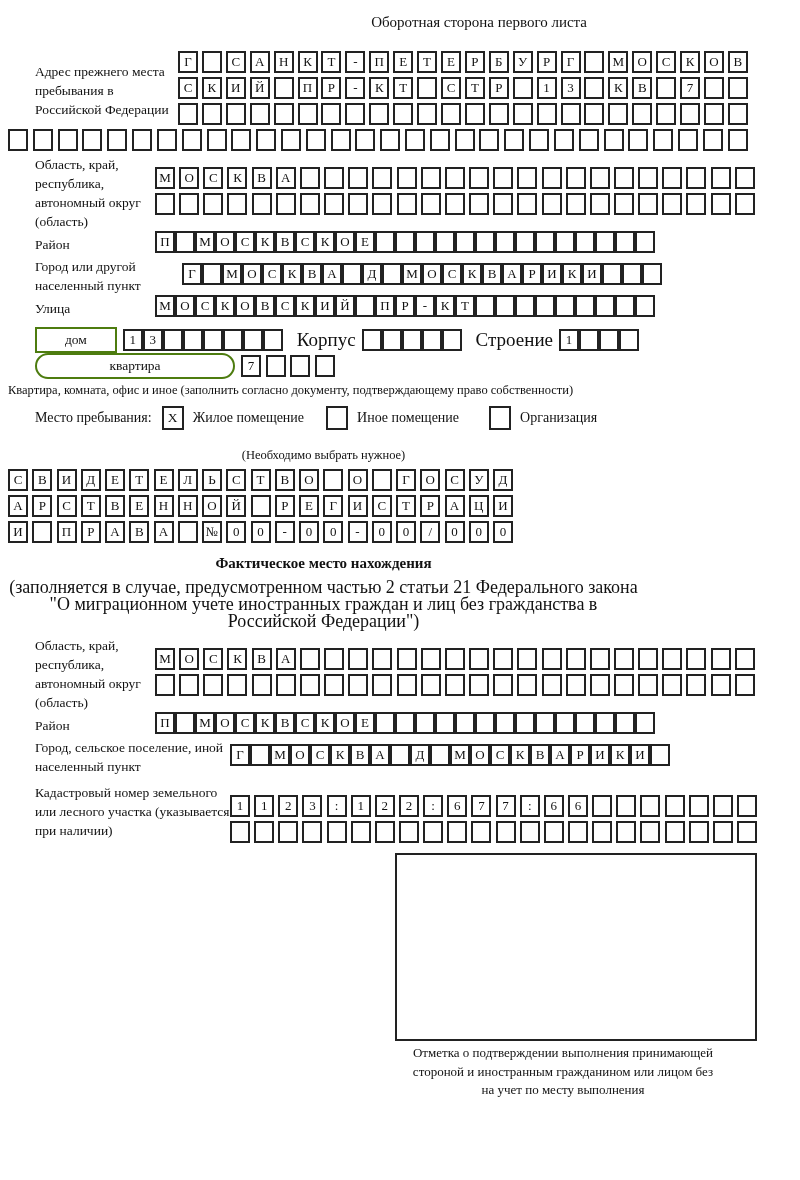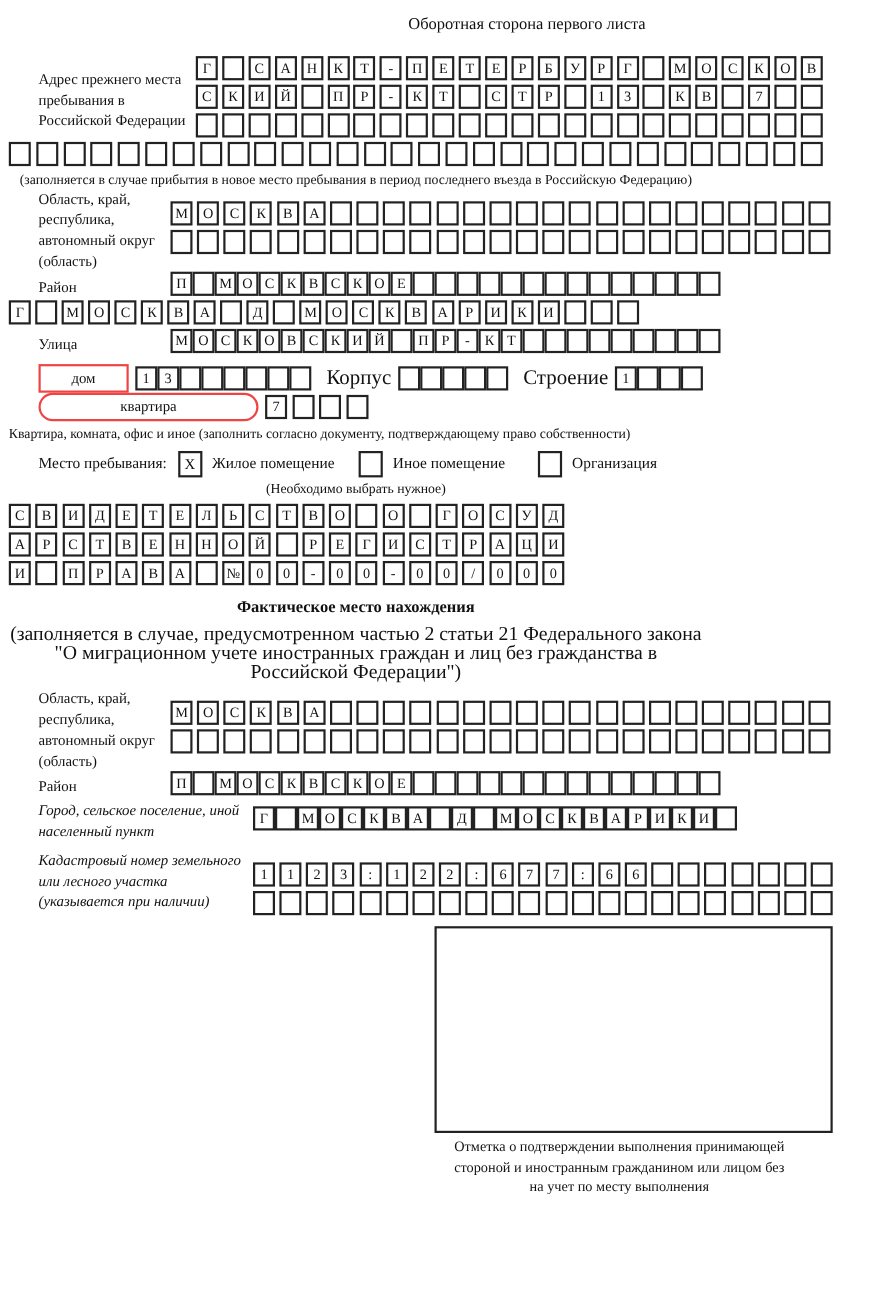--- a/index.html
+++ b/index.html
@@ -52,55 +52,55 @@
   .w505 { width: 505px; }
   .w527 { width: 527px; }
   .w188 { width: 188px; }
   .w118 { width: 118px; }
   .w94  { width: 94px; }
 
   .lw143 { width: 143px; }
   .lw120 { width: 120px; }
   .lw147 { width: 147px; }
   .lw215 { width: 215px; }
-  .lw195 { width: 195px; font-style: italic; }
+  .lw195 { width: 195px; }
 
   .center-note {
     text-align: center;
     font-size: 12.5px;
     line-height: 16px;
   }
   .sec-title {
     text-align: center;
     font-weight: bold;
     font-size: 15px;
     margin: 8px 0 7px 0;
   }
 
   .inline-row { display: flex; align-items: center; margin-left: 27px; }
   .boxed-label {
-    border: 2px solid #ef4444;
+    border: 2px solid #4d7c0f;
     height: 26px;
     display: flex; align-items: center; justify-content: center;
     font-size: 13.5px;
   }
   .bl162 { width: 162px; }
   .bl200 { width: 200px; border-radius: 13px; }
   .seg-label { font-size: 19px; padding: 0 6px; }
   .gap6 { margin-left: 6px; }
   .gap8 { margin-left: 8px; }
 
   .cbox {
     width: 22px; height: 24px;
     border: 2px solid #222;
     display: inline-flex; align-items: center; justify-content: center;
     font-size: 13.5px;
     flex: 0 0 auto;
   }
-  .stay-row { display: flex; align-items: center; margin: 6px 0 2px 27px; font-size: 14px; }
+  .stay-row { display: flex; align-items: center; margin: 6px 0 17px 27px; font-size: 14px; }
   .stay-row .optlbl { margin-left: 9px; }
   .stay-row .cb2 { margin-left: 22px; }
   .stay-row .cb3 { margin-left: 30px; }
   .stay-row .lead { margin-right: 10px; }
 
   .subnote { margin: 2px 0 6px 0; }
 
   .law-note { text-align: center; font-size: 18px; line-height: 17px; }
 
   .stamp-box {
@@ -238,21 +238,20 @@
       <span class="cell"></span>
       <span class="cell"></span>
       <span class="cell"></span>
       <span class="cell"></span>
       <span class="cell"></span>
       <span class="cell"></span>
       <span class="cell"></span>
       <span class="cell"></span>
       <span class="cell"></span>
     </div>
-  <div class="center-note">(заполняется в случае прибытия в новое место пребывания в период последнего въезда в Российскую Федерацию)</div>
 
 
   <div class="frow">
     <div class="flabel lw120">Область, край, республика, автономный округ (область)</div>
     <div class="cellcol">
       <div class="cells w600">
           <span class="cell">М</span>
           <span class="cell">О</span>
           <span class="cell">С</span>
           <span class="cell">К</span>
@@ -333,20 +332,21 @@
         <span class="cell"></span>
         <span class="cell"></span>
         <span class="cell"></span>
         <span class="cell"></span>
         <span class="cell"></span>
         <span class="cell"></span>
       </div>
   </div>
 
   <div class="frow">
+    <div class="flabel lw147">Город или другой населенный пункт</div>
     <div class="cells w573">
         <span class="cell">Г</span>
         <span class="cell"></span>
         <span class="cell">М</span>
         <span class="cell">О</span>
         <span class="cell">С</span>
         <span class="cell">К</span>
         <span class="cell">В</span>
         <span class="cell">А</span>
         <span class="cell"></span>

